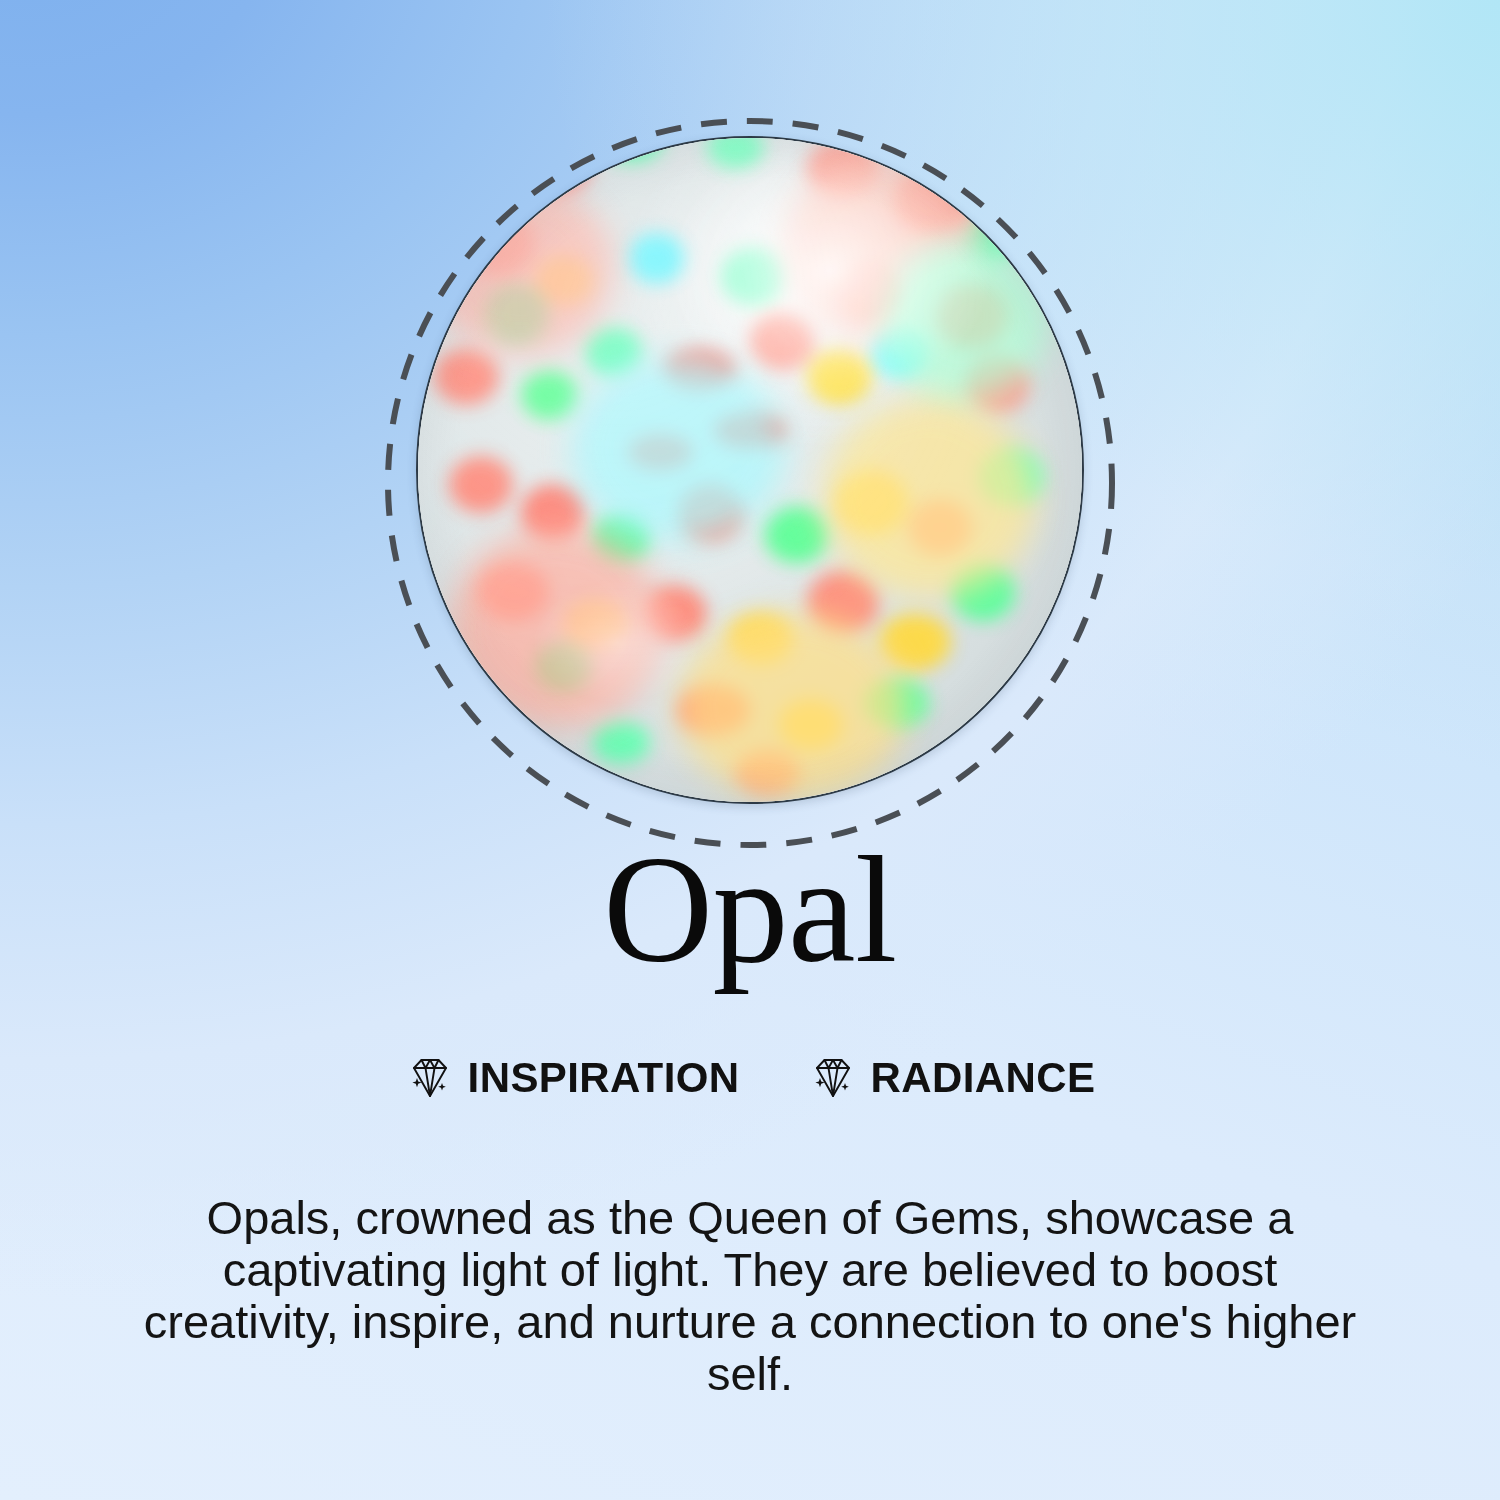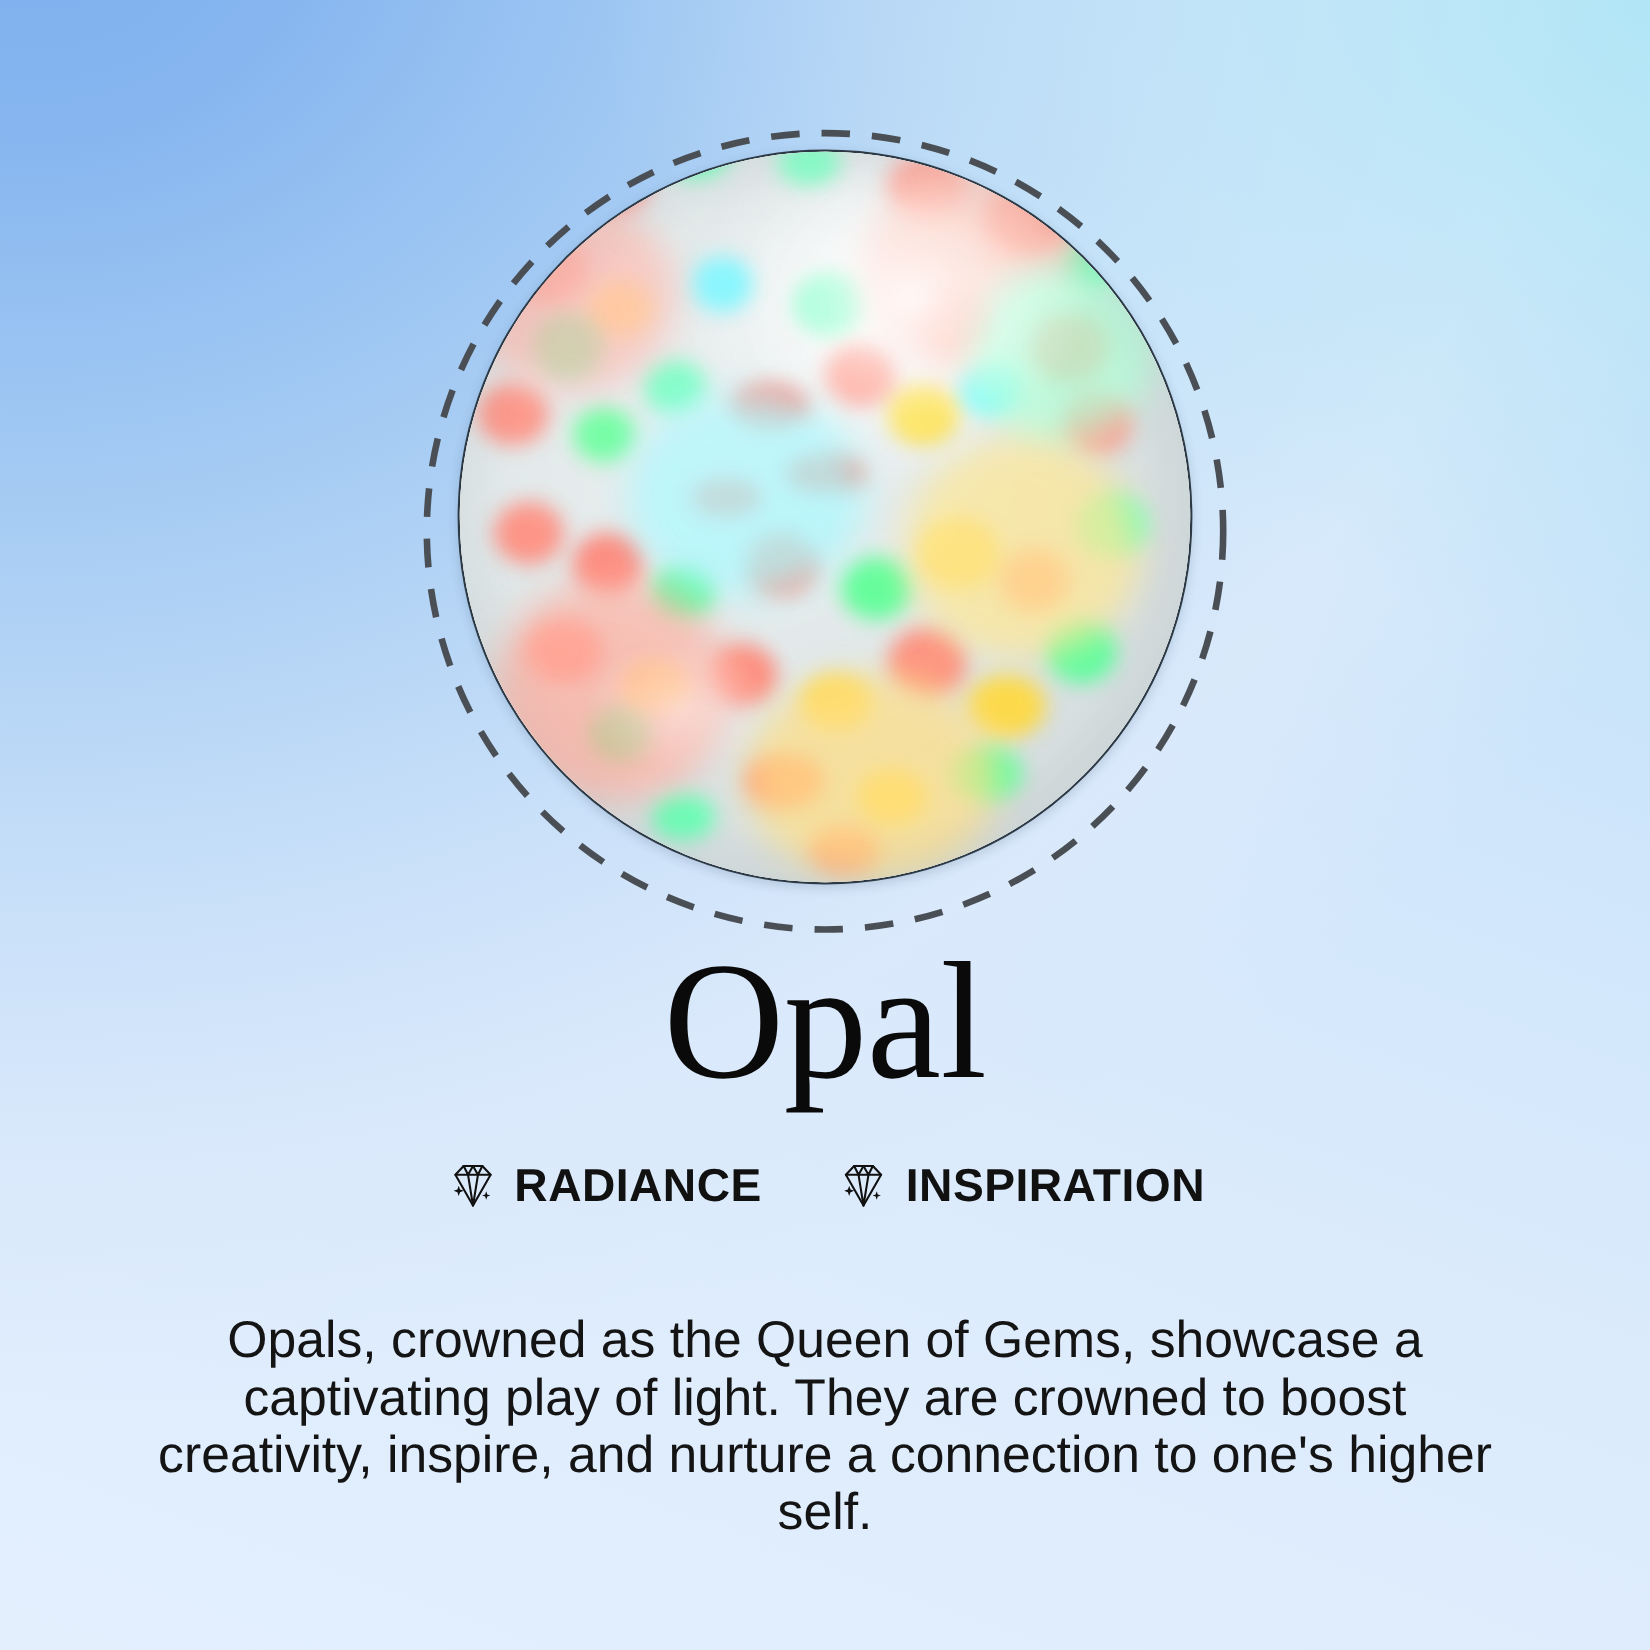--- a/index.html
+++ b/index.html
@@ -123,21 +123,21 @@
     border-radius: 50%;
     background:
       radial-gradient(circle at 50% 50%, rgba(0,0,0,0) 62%, rgba(60,75,95,0.10) 84%, rgba(45,60,80,0.30) 100%),
       radial-gradient(circle at 30% 24%, rgba(255,255,255,0.20) 0%, rgba(255,255,255,0) 55%);
   }
 
   
   .title {
     position: absolute;
     left: 0; right: 0;
-    top: 852px;
+    top: 834px;
     text-align: center;
     font-family: "Liberation Serif", "DejaVu Serif", serif;
     font-size: 152px;
     line-height: 1;
     font-weight: 400;
     color: #0a0a0a;
     letter-spacing: -0.5px;
   }
 
   
@@ -256,57 +256,57 @@
 
           <div class="op-sheen"></div>
           <div class="op-vignette"></div>
         </div>
       </div>
     </div>
 
     <div class="title">Opal</div>
 
     <div class="features">
+
+      <div class="feature">
+        <span class="gem-icon-wrap">
+          <svg class="gem-icon" viewBox="0 0 50 50" aria-hidden="true">
+            <g fill="none" stroke="#111111" stroke-width="1.9" stroke-linejoin="round" stroke-linecap="round">
+              <path d="M9 15 L16.5 7 L33.5 7 L41 15 L25 43 Z"></path>
+              <path d="M9 15 L41 15"></path>
+              <path d="M16.5 7 L20.5 15 L25 7"></path>
+              <path d="M25 7 L29.5 15 L33.5 7"></path>
+              <path d="M20.5 15 L25 43 L29.5 15"></path>
+            </g>
+            <g fill="#111111">
+              <path d="M12 25 L13.2 28.4 L16.6 29.6 L13.2 30.8 L12 34.2 L10.8 30.8 L7.4 29.6 L10.8 28.4 Z"></path>
+              <path d="M37 30 L38 32.8 L40.8 33.8 L38 34.8 L37 37.6 L36 34.8 L33.2 33.8 L36 32.8 Z"></path>
+            </g>
+          </svg>
+        </span>
+        <span class="feature-label">INSPIRATION</span>
+      </div>
 
       <div class="feature">
         <span class="gem-icon-wrap">
           <svg class="gem-icon" viewBox="0 0 50 50" aria-hidden="true">
             <g fill="none" stroke="#111111" stroke-width="1.9" stroke-linejoin="round" stroke-linecap="round">
               <path d="M9 15 L16.5 7 L33.5 7 L41 15 L25 43 Z"></path>
               <path d="M9 15 L41 15"></path>
               <path d="M16.5 7 L20.5 15 L25 7"></path>
               <path d="M25 7 L29.5 15 L33.5 7"></path>
               <path d="M20.5 15 L25 43 L29.5 15"></path>
             </g>
             <g fill="#111111">
               <path d="M12 25 L13.2 28.4 L16.6 29.6 L13.2 30.8 L12 34.2 L10.8 30.8 L7.4 29.6 L10.8 28.4 Z"></path>
               <path d="M37 30 L38 32.8 L40.8 33.8 L38 34.8 L37 37.6 L36 34.8 L33.2 33.8 L36 32.8 Z"></path>
             </g>
           </svg>
         </span>
         <span class="feature-label">RADIANCE</span>
       </div>
 
-      <div class="feature">
-        <span class="gem-icon-wrap">
-          <svg class="gem-icon" viewBox="0 0 50 50" aria-hidden="true">
-            <g fill="none" stroke="#111111" stroke-width="1.9" stroke-linejoin="round" stroke-linecap="round">
-              <path d="M9 15 L16.5 7 L33.5 7 L41 15 L25 43 Z"></path>
-              <path d="M9 15 L41 15"></path>
-              <path d="M16.5 7 L20.5 15 L25 7"></path>
-              <path d="M25 7 L29.5 15 L33.5 7"></path>
-              <path d="M20.5 15 L25 43 L29.5 15"></path>
-            </g>
-            <g fill="#111111">
-              <path d="M12 25 L13.2 28.4 L16.6 29.6 L13.2 30.8 L12 34.2 L10.8 30.8 L7.4 29.6 L10.8 28.4 Z"></path>
-              <path d="M37 30 L38 32.8 L40.8 33.8 L38 34.8 L37 37.6 L36 34.8 L33.2 33.8 L36 32.8 Z"></path>
-            </g>
-          </svg>
-        </span>
-        <span class="feature-label">INSPIRATION</span>
-      </div>
-
     </div>
 
-    <div class="description">Opals, crowned as the Queen of Gems, showcase a captivating play of light. They are crowned to boost creativity, inspire, and nurture a connection to one's higher self.</div>
+    <div class="description">Opals, crowned as the Queen of Gems, showcase a captivating light of light. They are believed to boost creativity, inspire, and nurture a connection to one's higher self.</div>
 
   </div>
 </div>
 
 </body></html>

